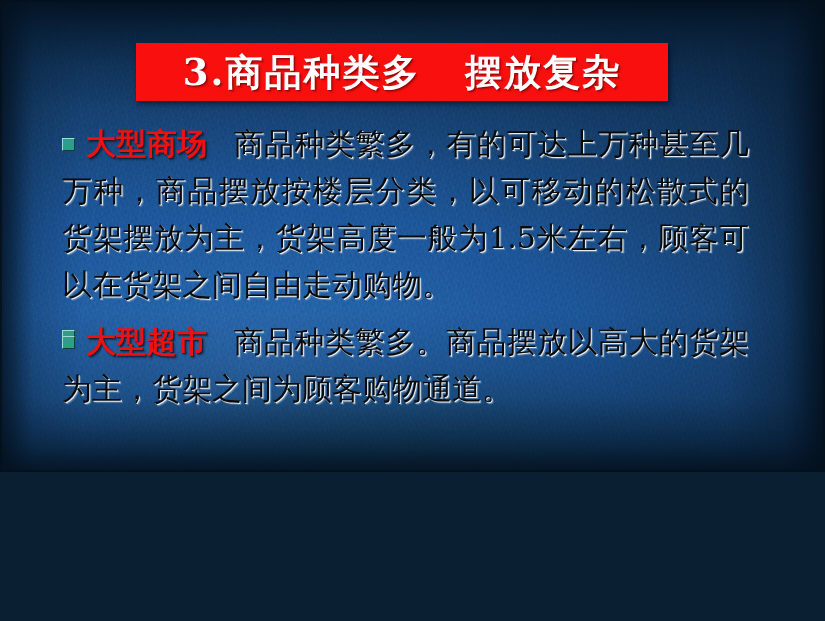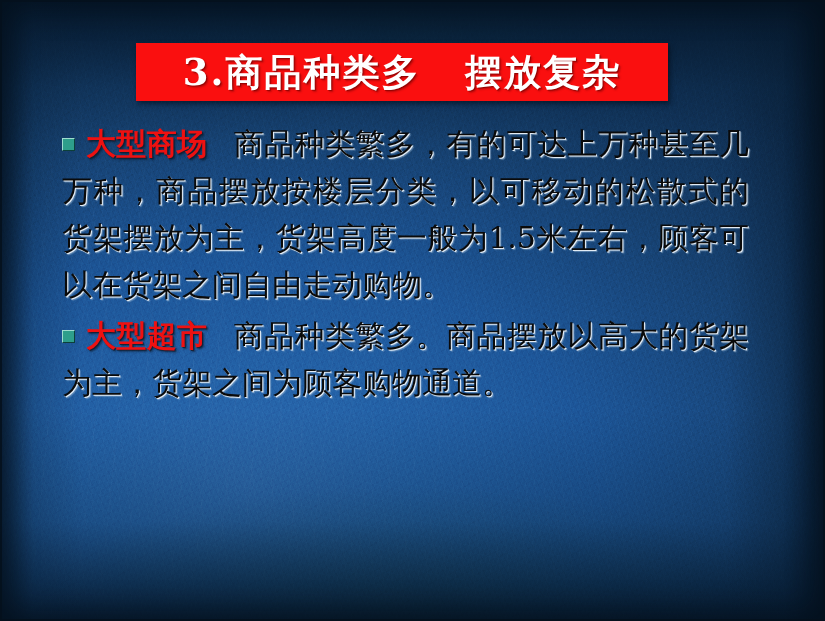--- a/index.html
+++ b/index.html
@@ -3,21 +3,21 @@
 <meta charset="utf-8">
 <style>
   html, body {
     margin: 0;
     padding: 0;
     background: #0b1f33;
   }
   .slide {
     position: relative;
     width: 825px;
-    height: 621px;
+    height: 472px;
     overflow: hidden;
     font-family: "DejaVu Sans", "Liberation Sans", sans-serif;
     background: #0d2744;
   }
 
   
   .frame {
     position: absolute;
     inset: 0;
     z-index: 6;
@@ -170,21 +170,21 @@
     font-weight: bold;
     text-shadow:
       1px 1px 0 rgba(20,30,48,0.85),
       2px 2px 2px rgba(8,18,32,0.55);
   }
   .bullet-text .gap {
     display: inline-block;
     width: 26px;
   }
   .blk-2 { margin-top: 2px; }
-  .blk-3 { margin-top: 4px; }
+  .blk-3 { margin-top: 10px; }
 </style>
 </head>
 <body>
 
 <div class="slide">
 
   <div class="bg-base"></div>
   <div class="bg-green-wash"></div>
   <div class="bg-noise"></div>
   <div class="bg-noise2"></div>

